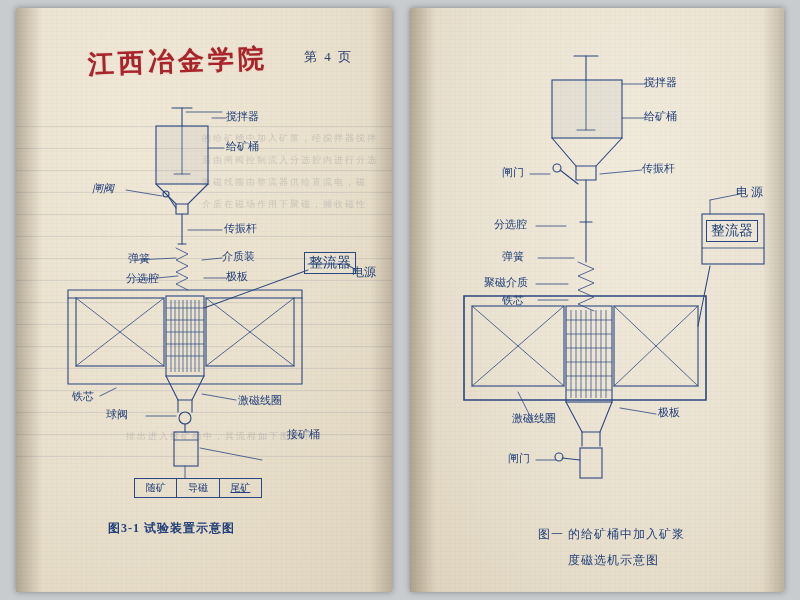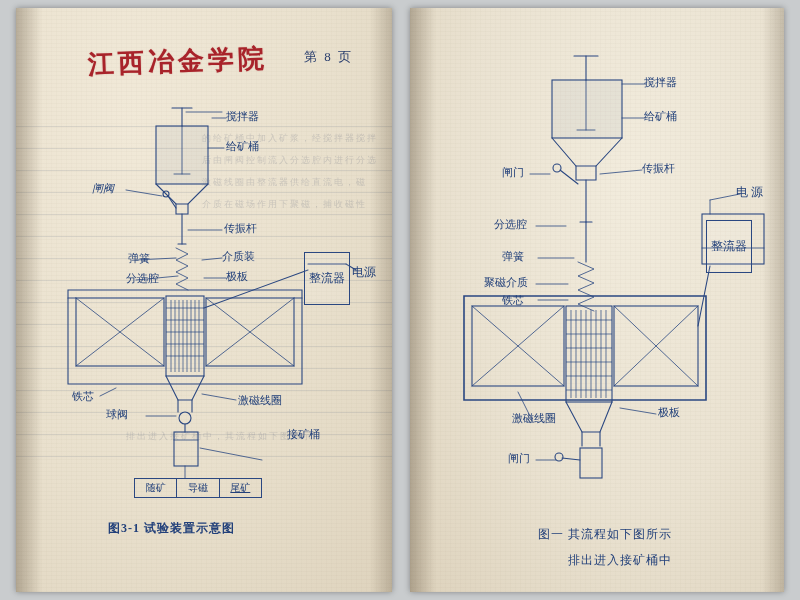--- a/index.html
+++ b/index.html
@@ -132,23 +132,23 @@
     align-items: center;
     justify-content: center;
     white-space: nowrap;
   }
   .tbl .cell:last-child { border-right: none; text-decoration: underline; }
 
   .boxlabel {
     position: absolute;
     border: 1px solid #2a4781;
     font-family: "Liberation Serif", serif;
-    font-size: 12px;
+    font-size: 14px;
     color: #22407a;
-    padding: 17px 4px;
+    padding: 1px 4px;
     white-space: nowrap;
     background: rgba(255,255,255,0.10);
   }
 </style>
 </head>
 <body>
 
 <div id="root">
 
   <div class="sheet" id="sheet-left">
@@ -171,21 +171,21 @@
     <div class="ruled" style="top:426px"></div>
     <div class="ruled" style="top:448px"></div>
 
     <div class="ghost-text" style="left:186px; top:124px;">的给矿桶中加入矿浆，经搅拌器搅拌</div>
     <div class="ghost-text" style="left:186px; top:146px;">后由闸阀控制流入分选腔内进行分选</div>
     <div class="ghost-text" style="left:186px; top:168px;">激磁线圈由整流器供给直流电，磁</div>
     <div class="ghost-text" style="left:186px; top:190px;">介质在磁场作用下聚磁，捕收磁性</div>
     <div class="ghost-text" style="left:110px; top:422px;">排出进入接矿桶中，其流程如下图所示</div>
 
     <div class="title-red" style="left:72px; top:36px;">江西冶金学院</div>
-    <div class="page-no" style="left:288px; top:40px;">第 8 页</div>
+    <div class="page-no" style="left:288px; top:40px;">第 4 页</div>
 
     <svg width="376" height="584">
 
       <rect class="ln fillpale" x="140" y="118" width="52" height="58"></rect>
       <line class="ln" x1="166" y1="100" x2="166" y2="118"></line>
       <line class="ln" x1="156" y1="100" x2="176" y2="100"></line>
       <line class="ln thin" x1="166" y1="118" x2="166" y2="166"></line>
       <line class="ln thin" x1="158" y1="166" x2="174" y2="166"></line>
 
       <path class="ln" d="M140,176 L160,196 L172,196 L192,176"></path>
@@ -366,20 +366,20 @@
     <div class="label sm" style="left:326px; top:178px;">电 源</div>
     <div class="label" style="left:84px; top:210px;">分选腔</div>
     <div class="label" style="left:92px; top:242px;">弹簧</div>
     <div class="label" style="left:74px; top:268px;">聚磁介质</div>
     <div class="label" style="left:92px; top:286px;">铁芯</div>
     <div class="boxlabel" style="left:296px; top:212px;">整流器</div>
     <div class="label" style="left:102px; top:404px;">激磁线圈</div>
     <div class="label" style="left:248px; top:398px;">极板</div>
     <div class="label" style="left:98px; top:444px;">闸门</div>
 
-    <div class="label caption" style="left:128px; top:520px;">图一  其流程如下图所示</div>
-    <div class="label caption" style="left:158px; top:546px;">排出进入接矿桶中</div>
+    <div class="label caption" style="left:128px; top:520px;">图一  的给矿桶中加入矿浆</div>
+    <div class="label caption" style="left:158px; top:546px;">度磁选机示意图</div>
 
     <div class="edge-shadow-l"></div>
     <div class="edge-shadow-r"></div>
   </div>
 
 </div>
 
 </body></html>

